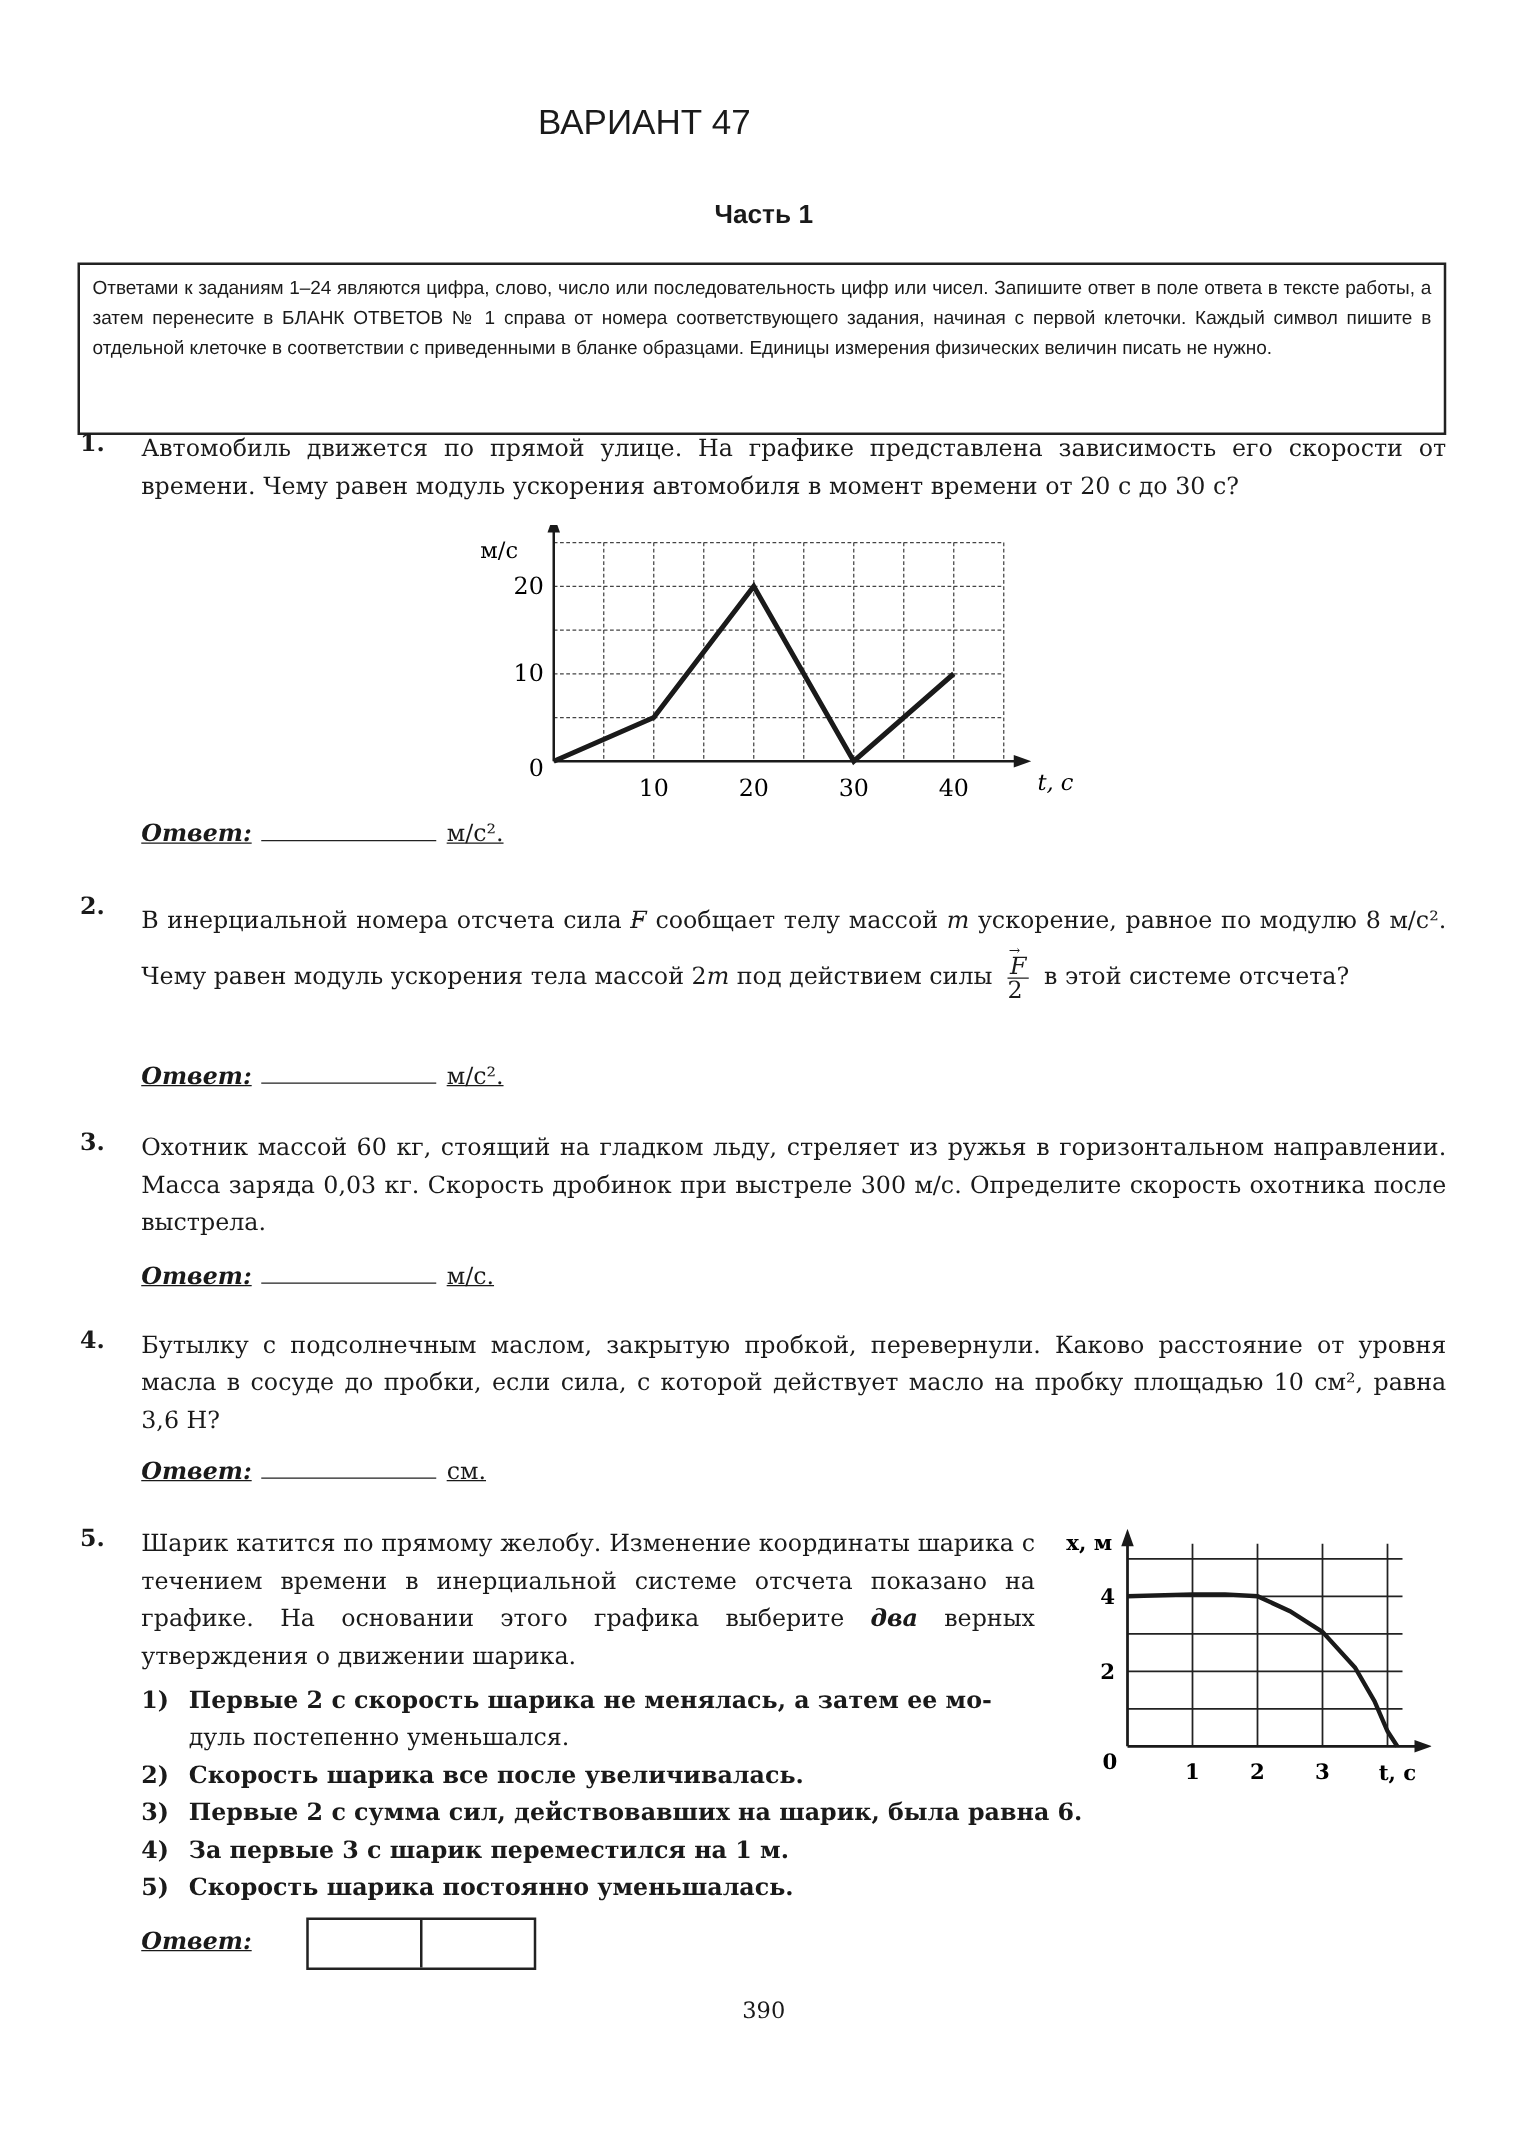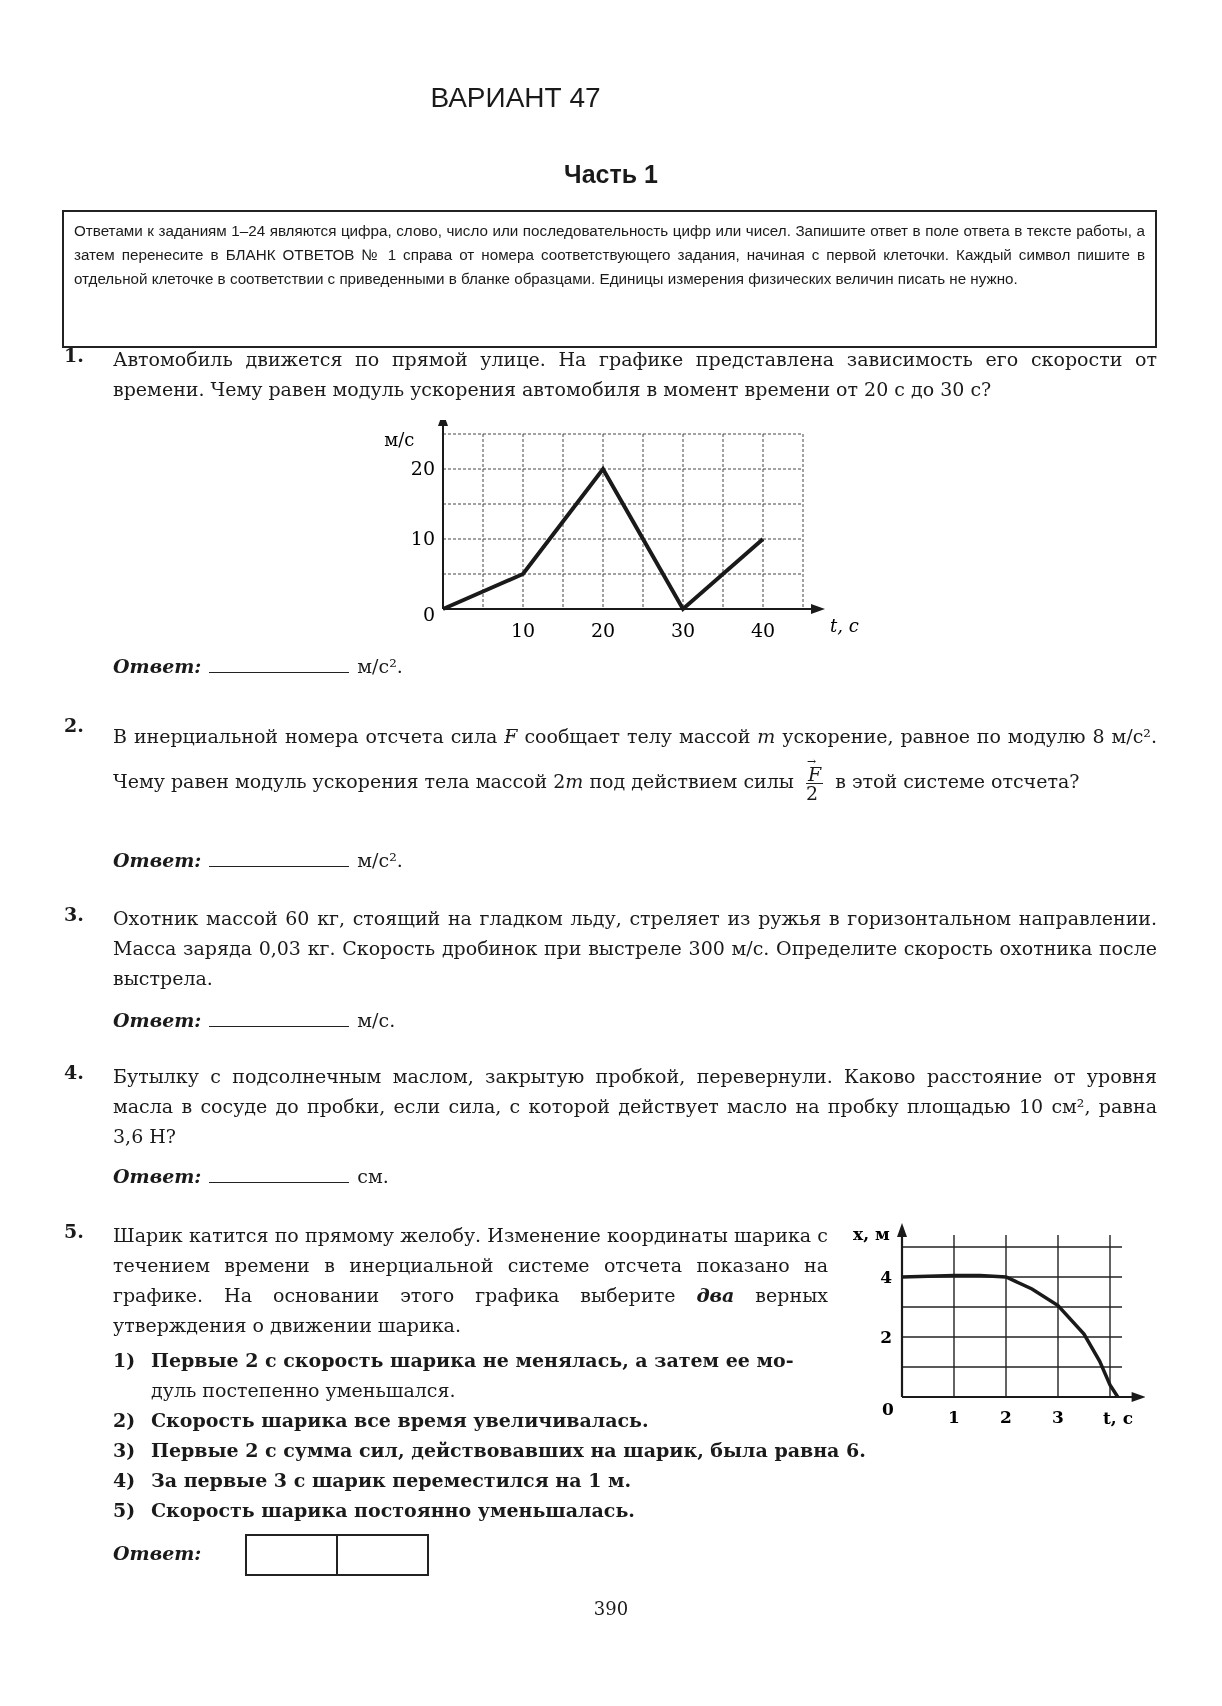--- a/index.html
+++ b/index.html
@@ -1,23 +1,23 @@
 <!DOCTYPE html>
 <html><head>
 <meta charset="utf-8">
 <style>
   html, body { margin:0; padding:0; background:#fff; }
   body { width:1222px; height:1706px; position:relative; overflow:hidden; color:#1a1a1a; font-family:"DejaVu Serif", serif; }
   .abs { position:absolute; }
   .title { left:16px; width:999px; top:82px; text-align:center; font-family:"Liberation Sans", sans-serif; font-weight:normal; font-size:28px; }
-  .part { left:0; width:1222px; top:160px; text-align:center; font-family:"Liberation Sans", sans-serif; font-weight:bold; font-size:25px; }
+  .part { left:0; width:1222px; top:160px; text-align:center; font-family:"Liberation Sans", sans-serif; font-weight:bold; font-size:21px; }
   .instr { left:62px; top:210px; width:1095px; height:138px; border:2px solid #222; box-sizing:border-box; padding:7px 10px; font-family:"Liberation Sans", sans-serif; font-size:15.2px; line-height:24px; text-align:justify; }
   .qnum { left:64px; font-size:19px; font-weight:bold; }
   .qtext { left:113px; width:1044px; font-size:19px; line-height:30px; text-align:justify; text-align-last:left; }
-  .ans { left:113px; font-size:19px; }
+  .ans { left:113px; font-size:19px;text-decoration:underline; }
   .ans-label { font-style:italic; font-weight:bold; }
   .blank { display:inline-block; width:140px; border-bottom:1.5px solid #222; margin:0 8px; height:18px; vertical-align:baseline; }
   .opt { left:113px; font-size:19px; line-height:30px;font-weight:bold; }
   .opt .n { display:inline-block; width:38px; }
   .opt-cont { left:151px; font-size:19px; }
   .q5text { left:113px; width:715px; font-size:19px; line-height:30px; text-align:justify; text-align-last:left; }
   .ansbox { left:245px; top:1534px; width:184px; height:42px; border:2px solid #222; box-sizing:border-box; display:flex; }
   .ansbox .cell { flex:1; border-right:2px solid #222; }
   .ansbox .cell:last-child { border-right:none; }
   .pagenum { left:0; width:1222px; top:1598px; text-align:center; font-size:18px; font-weight:normal; }
@@ -106,21 +106,21 @@
   <span class="ans-label">Ответ:</span><span class="blank"></span><span>см.</span>
 </div>
 
 <div class="abs qnum" style="top:1220px">5.</div>
 <div class="abs q5text" style="top:1220px">
   <span>Шарик катится по прямому желобу. Изменение координаты шарика с течением времени в инерциальной системе отсчета показано на графике. На основании этого графика выберите </span><b><i>два</i></b><span> верных утверждения о движении шарика.</span>
 </div>
 
 <div class="abs opt" style="top:1345px"><span class="n">1)</span><span>Первые 2 с скорость шарика не менялась, а затем ее мо-</span></div>
 <div class="abs opt-cont" style="top:1375px; line-height:30px;">дуль постепенно уменьшался.</div>
-<div class="abs opt" style="top:1405px"><span class="n">2)</span><span>Скорость шарика все время увеличивалась.</span></div>
+<div class="abs opt" style="top:1405px"><span class="n">2)</span><span>Скорость шарика все после увеличивалась.</span></div>
 <div class="abs opt" style="top:1435px"><span class="n">3)</span><span>Первые 2 с сумма сил, действовавших на шарик, была равна 6.</span></div>
 <div class="abs opt" style="top:1465px"><span class="n">4)</span><span>За первые 3 с шарик переместился на 1 м.</span></div>
 <div class="abs opt" style="top:1495px"><span class="n">5)</span><span>Скорость шарика постоянно уменьшалась.</span></div>
 
 <svg class="abs" id="chart2" style="left:845px; top:1218px;" width="300" height="215">
   <g id="c2-grid">
       <line x1="109" y1="17" x2="109" y2="179" stroke="#222" stroke-width="1.4"></line>
       <line x1="161" y1="17" x2="161" y2="179" stroke="#222" stroke-width="1.4"></line>
       <line x1="213" y1="17" x2="213" y2="179" stroke="#222" stroke-width="1.4"></line>
       <line x1="265" y1="17" x2="265" y2="179" stroke="#222" stroke-width="1.4"></line>

